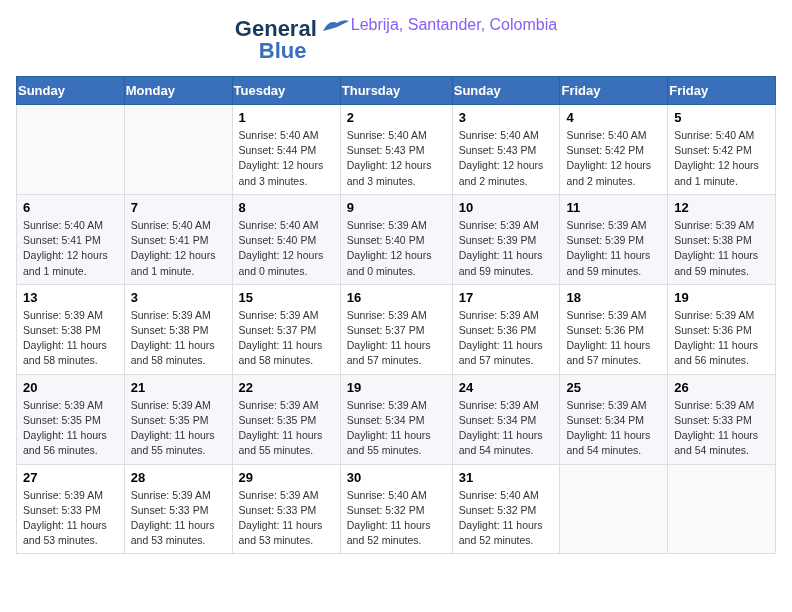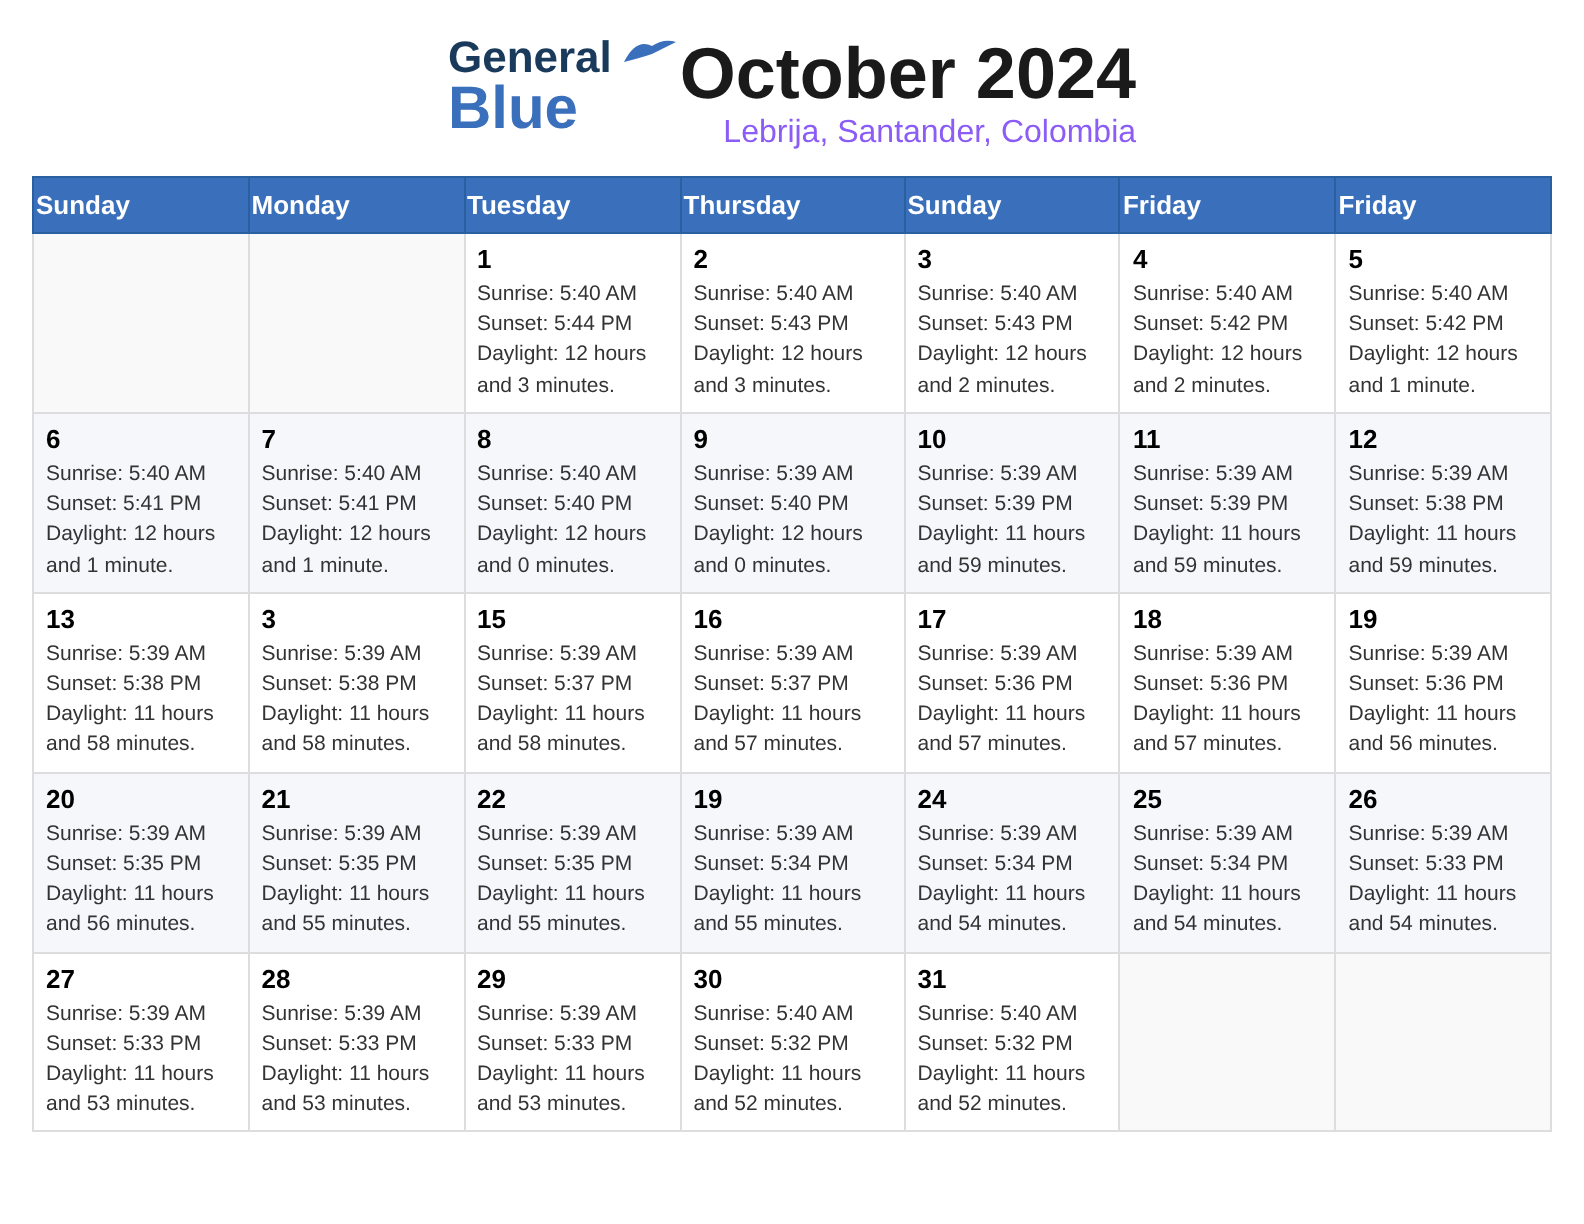--- a/index.html
+++ b/index.html
@@ -83,24 +83,23 @@
 <body>
 
 <div class="header">
   <div class="logo">
     <div class="logo-row">
       <span style="font-size:22px;font-weight:bold;color:#1a3a5c;">General</span>
       <svg width="32" height="20" viewBox="0 0 32 20" style="margin-left:2px;margin-top:-4px;">
         <path d="M4,14 Q10,2 18,6 Q24,2 30,4 Q22,8 18,10 Q12,12 4,14Z" fill="#3a6fbb"></path>
       </svg>
     </div>
-    <div style="font-size:30px;font-weight:bold;color:#3a6fbb;margin-top:-4px;">Blue</div>
+    <div style="font-size:22px;font-weight:bold;color:#3a6fbb;margin-top:-4px;margin-left:24px;">Blue</div>
   </div>
   <div class="title-section">
-    <div class="month-title">October 2024</div>
     <div class="location">Lebrija, Santander, Colombia</div>
   </div>
 </div>
 
 <table>
   <thead>
     <tr>
     <th>Sunday</th>
         <th>Monday</th>
         <th>Tuesday</th>

